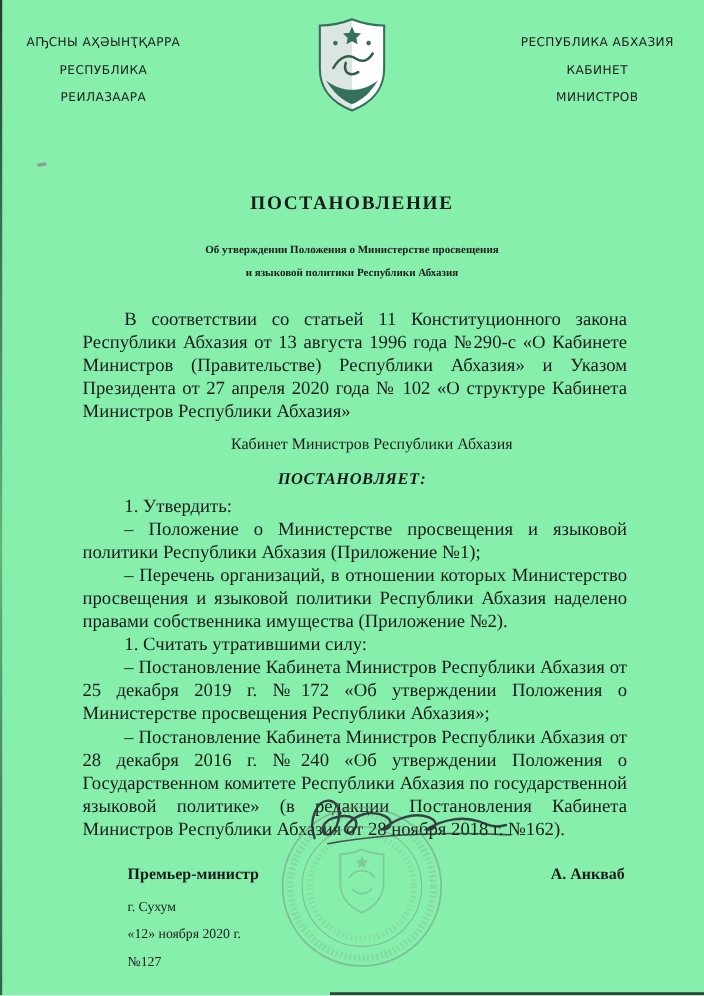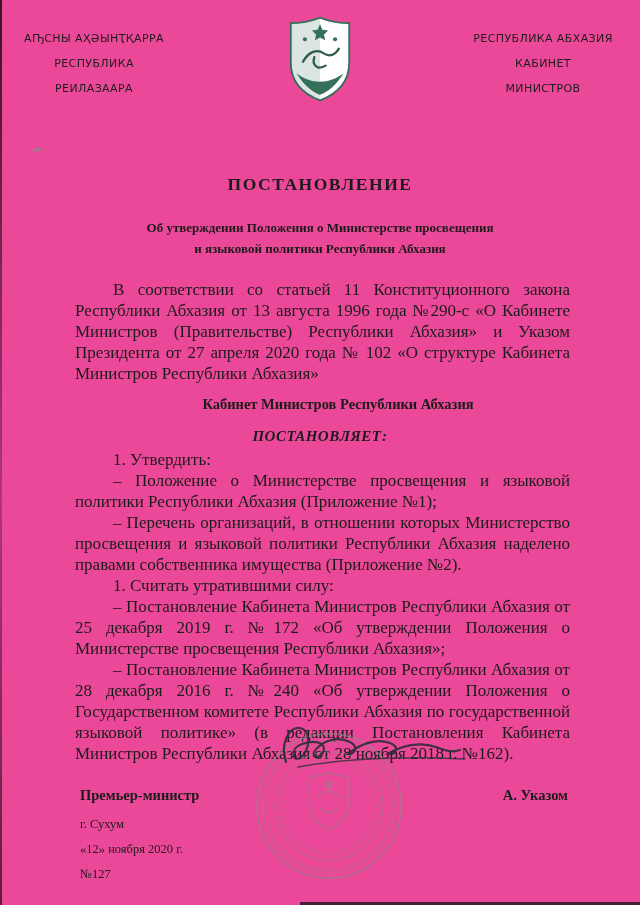--- a/index.html
+++ b/index.html
@@ -1,44 +1,44 @@
 <!DOCTYPE html>
 <html><head>
 <meta charset="utf-8">
 <style>
   * { margin:0; padding:0; box-sizing:border-box; }
   html,body { background:#ffffff; }
   .page {
     position:relative; width:640px; height:905px; margin:0 auto;
-    background:#ec4899; color:#1b1b1b; overflow:hidden;
+    background:#86efac; color:#1b1b1b; overflow:hidden;
     font-family:"Liberation Serif","DejaVu Serif",serif;
   }
   
   .header { position:relative; height:112px; }
   .header-col {
     position:absolute; top:26px; text-align:center;
     font-family:"DejaVu Sans","Liberation Sans",sans-serif;
     font-size:11px; line-height:25px; letter-spacing:.4px; color:#1c1c1c;
   }
   .header-left { left:10px; width:168px; }
   .header-right { right:8px; width:178px; }
   .emblem { position:absolute; left:50%; transform:translateX(-50%); top:14px; }
   
   .doc-title { text-align:center; margin-top:62px; font-size:17.5px; font-weight:bold; letter-spacing:1.5px; }
-  .doc-subject { text-align:center; margin-top:22px; font-size:13px; font-weight:bold; line-height:21px; }
+  .doc-subject { text-align:center; margin-top:22px; font-size:10px; font-weight:bold; line-height:21px; }
   .para {
     margin:0 70px 0 75px; font-size:17px; line-height:21px;
     text-align:justify; text-indent:38px;
   }
   .preamble { margin-top:20px; }
-  .authority { text-align:center; font-weight:bold; margin-top:10px; font-size:14.5px; line-height:21px;padding-left:36px; }
+  .authority { text-align:center; font-weight:normal; margin-top:10px; font-size:14.5px; line-height:21px;padding-left:36px; }
   .resolves  { text-align:center; font-weight:bold; margin-top:11px; font-size:15px; letter-spacing:.5px; line-height:21px;font-style:italic; }
   .items { margin-top:2px; }
   
-  .footer { position:relative; z-index:2; margin:20px 72px 0 80px; }
+  .footer { position:relative; z-index:2; margin:20px 72px 0 116px; }
   .footer-row { display:flex; justify-content:space-between; font-weight:bold; font-size:14.5px; line-height:22px; }
   .footer-meta { margin-top:6px; font-size:12.5px; line-height:25px; }
   
   .seal { position:absolute; left:250px; top:727px; width:158px; height:158px; z-index:1; }
   .signature { position:absolute; left:272px; top:718px; width:200px; height:58px; z-index:3; }
   .scan-line-left { position:absolute; left:0; top:0; width:2px; height:905px;
     background:linear-gradient(180deg, rgba(0,0,0,.75), rgba(0,0,0,.25) 55%, rgba(0,0,0,.6)); }
   .scan-line-bottom { position:absolute; left:300px; bottom:0; width:340px; height:3px; background:#111; opacity:.75; }
   .scan-speck { position:absolute; left:34px; top:148px; width:8px; height:3px; background:#8a8a8a; opacity:.8; transform:rotate(-8deg); }
 </style>
@@ -94,21 +94,21 @@
     <p class="para">–  Положение о Министерстве просвещения и языковой политики Республики Абхазия (Приложение №1);</p>
     <p class="para">–  Перечень организаций, в отношении которых Министерство просвещения и языковой политики Республики Абхазия наделено правами собственника имущества (Приложение №2).</p>
     <p class="para">1.  Считать утратившими силу:</p>
     <p class="para">–  Постановление Кабинета Министров Республики Абхазия от 25 декабря 2019 г. №172 «Об утверждении Положения о Министерстве просвещения Республики Абхазия»;</p>
     <p class="para">–  Постановление Кабинета Министров Республики Абхазия от 28 декабря 2016 г. №240 «Об утверждении Положения о Государственном комитете Республики Абхазия по государственной языковой политике» (в редакции Постановления Кабинета Министров Республики Абхазия от 28 ноября 2018 г. №162).</p>
   </div>
 
   <div class="footer">
     <div class="footer-row">
       <span>Премьер-министр</span>
-      <span>А. Указом</span>
+      <span>А. Анкваб</span>
     </div>
     <div class="footer-meta">
       <div>г. Сухум</div>
       <div>«12» ноября 2020 г.</div>
       <div>№127</div>
     </div>
   </div>
 
   <div class="seal">
     <svg width="158" height="158" viewBox="0 0 160 160" aria-hidden="true" opacity="0.55">

